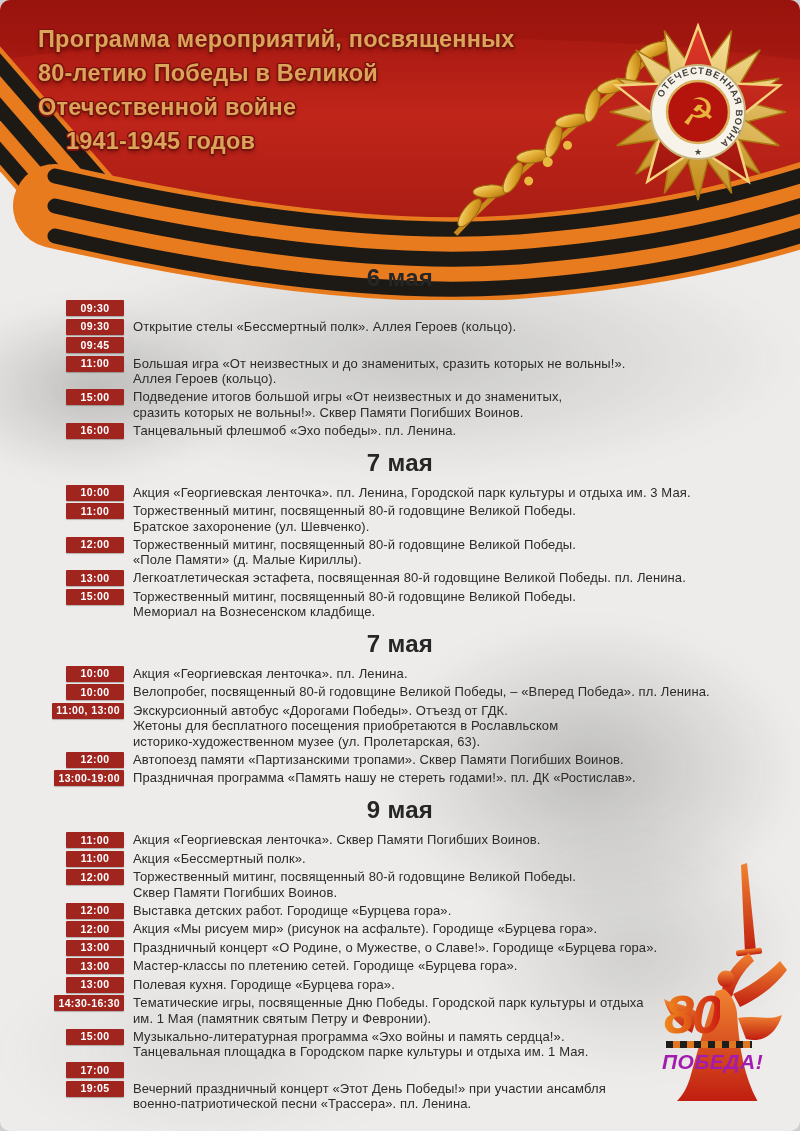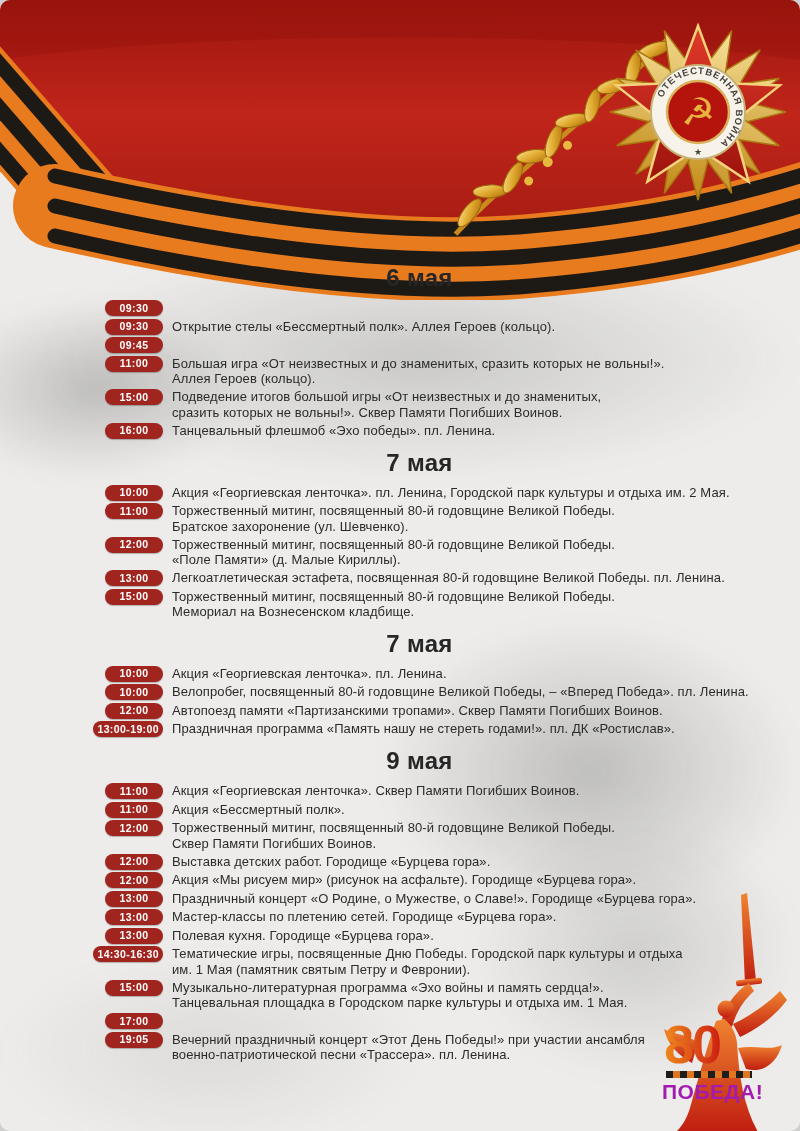--- a/index.html
+++ b/index.html
@@ -19,39 +19,39 @@
   .header-art{position:absolute;left:0;top:0;z-index:1;}
   .title{
     position:absolute;left:38px;top:22px;z-index:3;width:560px;
     color:#dba45a;font-weight:bold;line-height:34px;font-size:23.5px;letter-spacing:.2px;
     text-shadow:-1.5px 0 #7a130d,1.5px 0 #7a130d,0 -1.5px #7a130d,0 1.5px #7a130d,
                 -1px -1px #7a130d,1px 1px #7a130d,1px -1px #7a130d,-1px 1px #7a130d,0 3px 4px rgba(60,0,0,.55);
   }
   .title .t4{padding-left:28px;}
 
   .content{position:absolute;left:0;top:254px;width:800px;z-index:2;}
-  .day{margin-bottom:6px;padding-left:39px;}
+  .day{margin-bottom:6px;}
   .day-title{
     margin:10px 0 8px;text-align:center;
     font-size:24px;font-weight:bold;color:#262626;letter-spacing:.3px;
   }
   .row{display:flex;align-items:flex-start;margin-bottom:2.5px;}
   .tcell{width:94px;margin-left:30px;display:flex;justify-content:flex-end;flex:none;}
   .badge{
     background:#a1251f;color:#ffffff;font-size:10.5px;font-weight:bold;
     padding:1.5px 9px 2.5px;min-width:40px;text-align:center;letter-spacing:.4px;
-    border-radius:8px;box-shadow:0 1px 1px rgba(0,0,0,.25);white-space:nowrap;
+    border-radius:1px;box-shadow:0 1px 1px rgba(0,0,0,.25);white-space:nowrap;
   }
   .badge.wide{padding:1.5px 4px 2.5px;}
   .etext{
     margin-left:9px;max-width:648px;
     font-size:13px;line-height:15.5px;color:#2b2b2b;white-space:pre-line;letter-spacing:.1px;
   }
 
-  .logo{position:absolute;right:0;bottom:0;width:160px;height:240px;z-index:1;}
+  .logo{position:absolute;right:0;bottom:30px;width:160px;height:240px;z-index:1;font-style:italic;}
   .logo .num{
     position:absolute;left:24px;top:122px;
     font-size:54px;font-weight:bold;letter-spacing:-2px;
     background:linear-gradient(90deg,#f08a1c,#cc1f12);
     -webkit-background-clip:text;background-clip:text;color:transparent;
   }
   .logo .bar{position:absolute;left:26px;top:180px;width:86px;height:7px;
     background:repeating-linear-gradient(90deg,#1d1d1b 0 7px,#e0761f 7px 14px);}
   .logo .word{position:absolute;left:22px;top:189px;font-size:21px;font-weight:bold;color:#a21caf;letter-spacing:.5px;}
 </style>
@@ -136,20 +136,26 @@
       <circle r="31" fill="#b5140d" stroke="#d9b25c" stroke-width="2.5"></circle>
       <path id="bandCircle" d="M -38,0 A 38,38 0 1 1 38,0 A 38,38 0 1 1 -38,0" fill="none"></path>
       <text font-size="9.5" font-weight="bold" fill="#45423c" letter-spacing="1">
         <textPath href="#bandCircle" startOffset="6%">ОТЕЧЕСТВЕННАЯ ВОЙНА</textPath>
       </text>
       <text x="0" y="43" font-size="9" text-anchor="middle" fill="#45423c">★</text>
       <text x="0" y="13" font-size="38" text-anchor="middle" fill="#e7b33c" font-family="DejaVu Sans, sans-serif">☭</text>
     </g>
   </svg>
 
+  <div class="title">
+    <div class="t1">Программа мероприятий, посвященных</div>
+    <div class="t2">80-летию Победы в Великой</div>
+    <div class="t3">Отечественной войне</div>
+    <div class="t4">1941-1945 годов</div>
+  </div>
 
   <div class="content">
     <section class="day">
       <h2 class="day-title">6 мая</h2>
       <div class="rows">
     <div class="row">
       <span class="tcell">
               <span class="badge">09:30</span>
             </span>
     </div>
@@ -192,21 +198,21 @@
   </div>
     </section>
 
     <section class="day">
       <h2 class="day-title">7 мая</h2>
       <div class="rows">
     <div class="row">
       <span class="tcell">
               <span class="badge">10:00</span>
             </span>
-      <span class="etext">Акция «Георгиевская ленточка». пл. Ленина, Городской парк культуры и отдыха им. 2 Мая.</span>
+      <span class="etext">Акция «Георгиевская ленточка». пл. Ленина, Городской парк культуры и отдыха им. 3 Мая.</span>
     </div>
 
     <div class="row">
       <span class="tcell">
               <span class="badge">11:00</span>
             </span>
       <span class="etext">Торжественный митинг, посвященный 80-й годовщине Великой Победы.
 Братское захоронение (ул. Шевченко).</span>
     </div>
 
@@ -245,20 +251,28 @@
       <span class="etext">Акция «Георгиевская ленточка». пл. Ленина.</span>
     </div>
 
     <div class="row">
       <span class="tcell">
               <span class="badge">10:00</span>
             </span>
       <span class="etext">Велопробег, посвященный 80-й годовщине Великой Победы, – «Вперед Победа». пл. Ленина.</span>
     </div>
 
+    <div class="row">
+      <span class="tcell">
+              <span class="badge wide">11:00, 13:00</span>
+            </span>
+      <span class="etext">Экскурсионный автобус «Дорогами Победы». Отъезд от ГДК.
+Жетоны для бесплатного посещения приобретаются в Рославльском
+историко-художественном музее (ул. Пролетарская, 63).</span>
+    </div>
 
     <div class="row">
       <span class="tcell">
               <span class="badge">12:00</span>
             </span>
       <span class="etext">Автопоезд памяти «Партизанскими тропами». Сквер Памяти Погибших Воинов.</span>
     </div>
 
     <div class="row">
       <span class="tcell">

